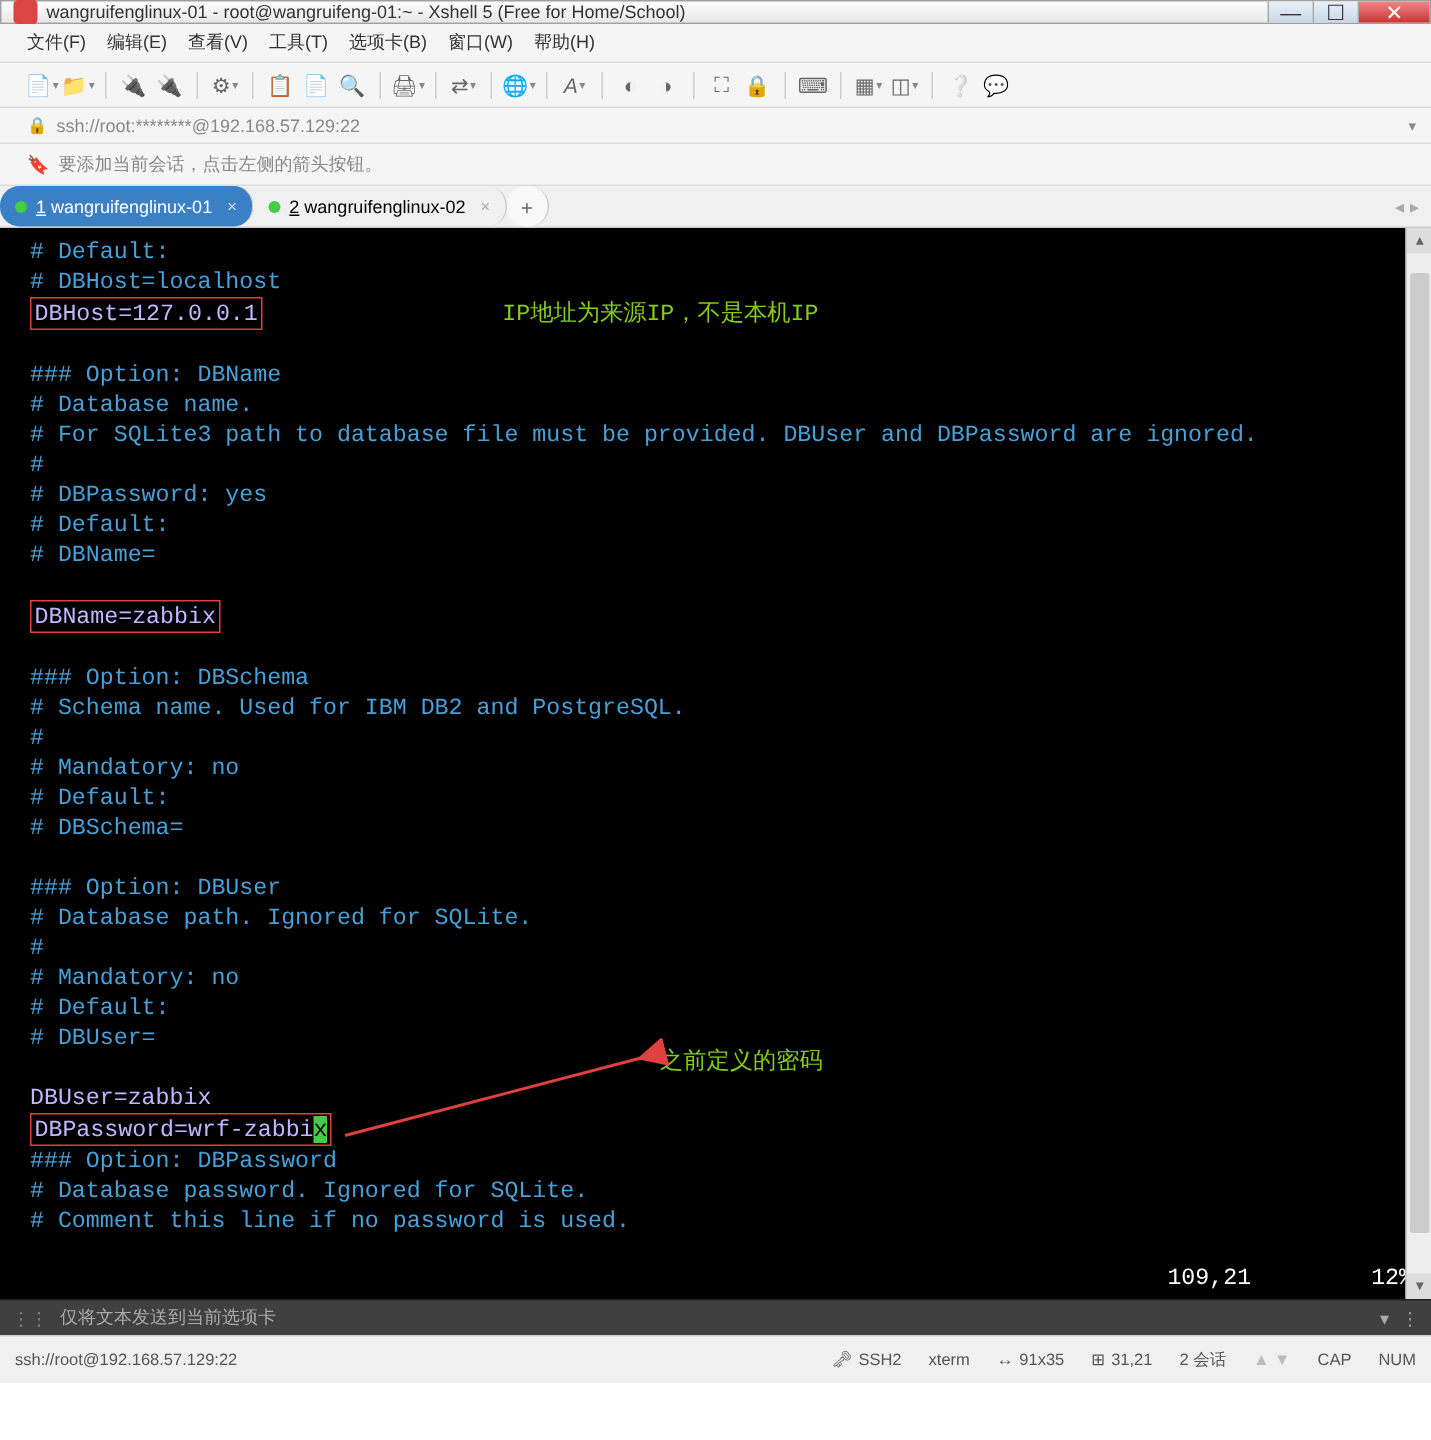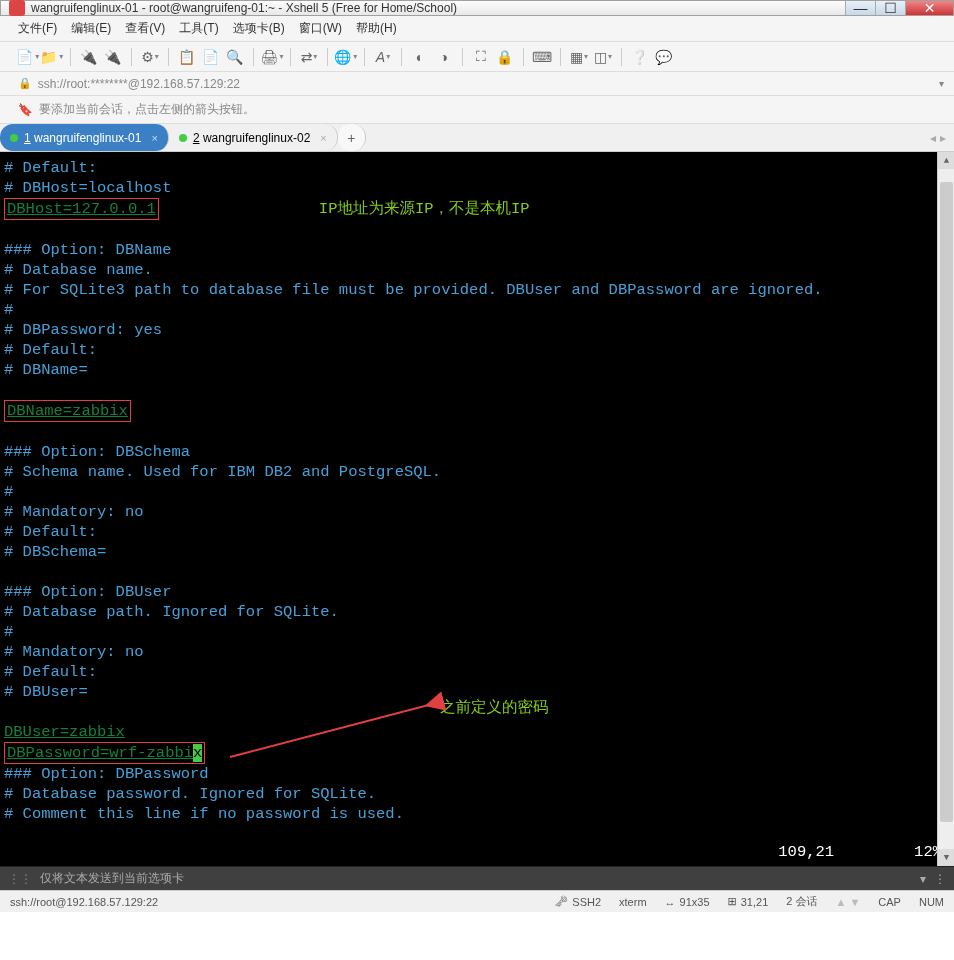--- a/index.html
+++ b/index.html
@@ -37,23 +37,23 @@
 .tab { display: flex; align-items: center; padding: 0 10px; gap: 6px; border-right: 1px solid #ccc; cursor: pointer; font-size: 12px; border-radius: 13px; }
 .tab.active { background: #3b7fc4; color: #fff; }
 .tab .dot { width: 8px; height: 8px; border-radius: 50%; background: #4c4; }
 .tab .tx { color: #aaa; font-size: 11px; margin-left: 4px; }
 .tab.active .tx { color: #cde; }
 .tab u { text-decoration: underline; }
 .tab.add { background: #f8f8f8; width: 28px; justify-content: center; font-size: 14px; color: #666; }
 .tabnav { margin-left: auto; display: flex; align-items: center; padding-right: 8px; gap: 4px; color: #aaa; font-size: 12px; }
 
 
-.terminal { background: #000; height: 714px; padding: 6px 4px; font-family: "Consolas", "Courier New", monospace; font-size: 15.5px; line-height: 20px; color: #fff; position: relative; overflow: hidden; }
+.terminal { background: #000; height: 714px; padding: 6px 20px; font-family: "Consolas", "Courier New", monospace; font-size: 15.5px; line-height: 20px; color: #fff; position: relative; overflow: hidden; }
 .t-comment { color: #48a0d8; }
-.t-white { color: #15803d; text-decoration: underline; }
+.t-white { color: #c4b5fd; }
 .t-red { color: #84cc16; }
 .redbox { border: 1px solid #e04040; display: inline-block; padding: 0 2px; }
 .cursor { background: #4c4; color: #000; }
 .statline { position: absolute; bottom: 4px; right: 12px; color: #fff; display: flex; gap: 80px; margin-left: 13px; }
 
 
 .arrow-svg { position: absolute; top: 540px; left: 220px; pointer-events: none; }
 
 
 .vscroll { position: absolute; right: 0; top: 0; width: 17px; height: 100%; background: #eee; border-left: 1px solid #ccc; }
@@ -61,21 +61,21 @@
 .vscroll .arr { position: absolute; left: 0; width: 17px; height: 17px; display:flex; align-items:center; justify-content:center; font-size:9px; color:#666; background:#ddd;}
 .vscroll .arr.up { top:0; } .vscroll .arr.dn { bottom:0; }
 
 
 .inputbar { height: 24px; background: #404040; display: flex; align-items: center; padding: 0 8px; gap: 8px; color: #aaa; font-size: 12px; border-top: 1px solid #222; }
 .inputbar .handle { color: #888; }
 .inputbar .chev { margin-left: auto; cursor: pointer; }
 .inputbar .dots { cursor: pointer; }
 
 
-.statusbar { height: 22px; background: #f0f0f0; border-top: 1px solid #ccc; display: flex; align-items: center; padding: 0 10px; font-size: 11px; color: #555; gap: 18px; }
+.statusbar { height: 32px; background: #f0f0f0; border-top: 1px solid #ccc; display: flex; align-items: center; padding: 0 10px; font-size: 11px; color: #555; gap: 18px; }
 .statusbar .left { flex: 1; }
 .statusbar .grp { display: flex; align-items: center; gap: 4px; }
 </style>
 </head>
 <body>
 
 <div class="titlebar">
   <div class="titlebar-icon"></div>
   <div class="titlebar-text">wangruifenglinux-01 - root@wangruifeng-01:~ - Xshell 5 (Free for Home/School)</div>
   <div class="win-btns">

